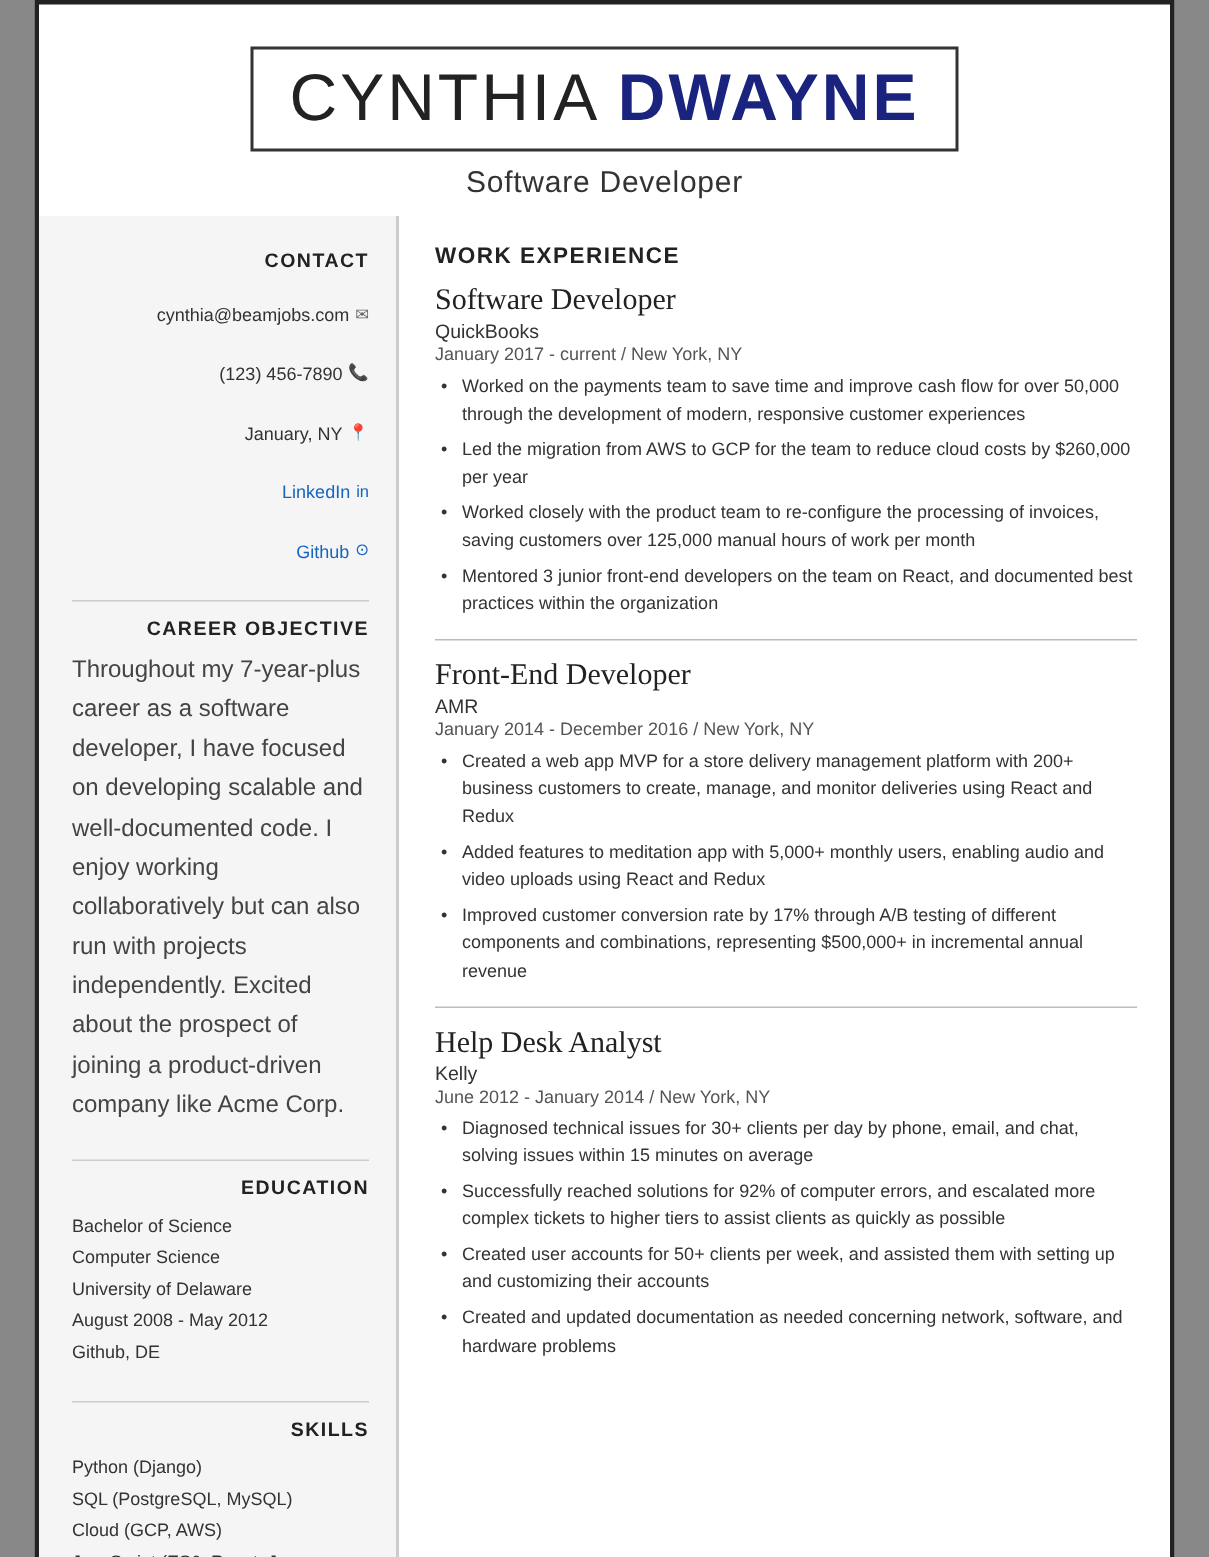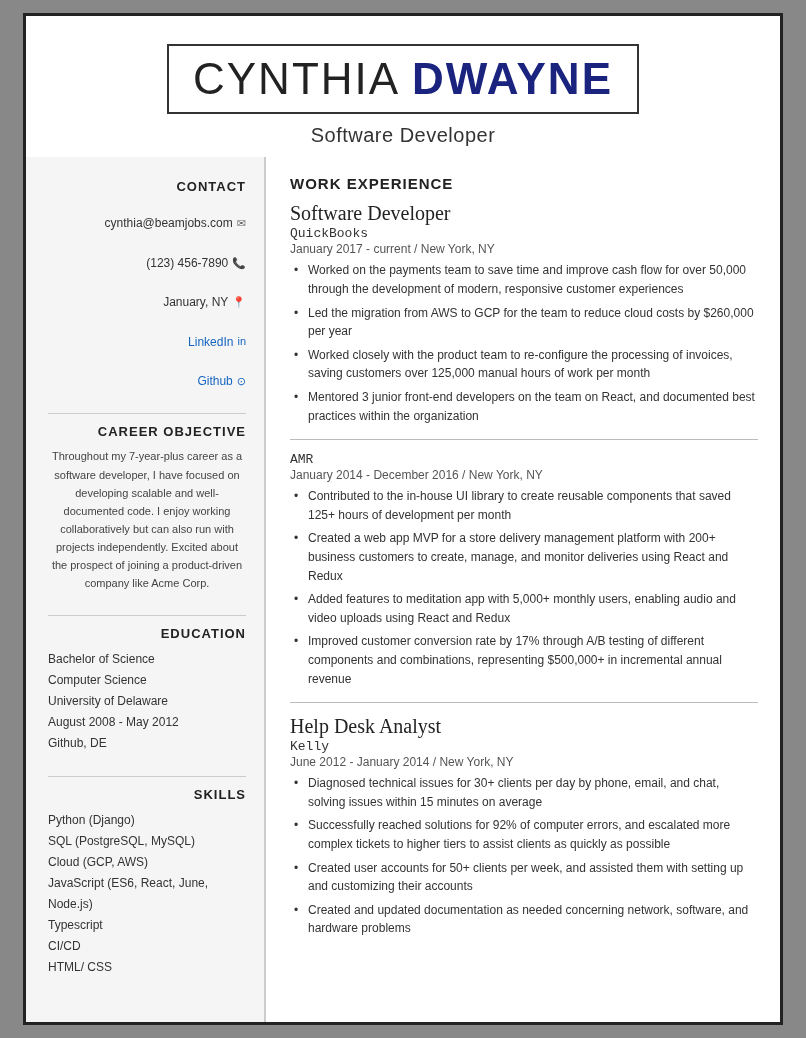--- a/index.html
+++ b/index.html
@@ -94,25 +94,25 @@
       color: #1565c0;
       text-decoration: none;
       font-size: 12px;
       font-family: Arial, sans-serif;
     }
     .icon-small {
       color: #666;
       font-size: 11px;
     }
     .sidebar-text {
-      font-size: 11px;
+      font-size: 16px;
       color: #444;
       font-family: Arial, sans-serif;
       line-height: 1.65;
-      text-align: center;
+      text-align: left;
     }
     .sidebar-skills-item {
       font-size: 12px;
       color: #333;
       font-family: Arial, sans-serif;
       line-height: 1.75;
       text-align: left;
     }
     
     .main {
@@ -135,21 +135,21 @@
     .job-title {
       font-size: 20px;
       font-weight: 400;
       color: #222;
       font-family: Georgia, serif;
       margin-bottom: 1px;
     }
     .company {
       font-size: 13px;
       color: #333;
-      font-family: Liberation Mono, monospace;
+      font-family: Liberation Sans, sans-serif;
       margin-bottom: 1px;
     }
     .date-location {
       font-size: 12px;
       color: #555;
       font-family: Arial, sans-serif;
       margin-bottom: 5px;
     }
     .job-bullets {
       list-style: none;
@@ -270,24 +270,24 @@
               <div class="date-location">January 2017 - current  /  New York, NY</div>
               <ul class="job-bullets">
                 <li>Worked on the payments team to save time and improve cash flow for over 50,000 through the development of modern, responsive customer experiences</li>
                 <li>Led the migration from AWS to GCP for the team to reduce cloud costs by $260,000 per year</li>
                 <li>Worked closely with the product team to re-configure the processing of invoices, saving customers over 125,000 manual hours of work per month</li>
                 <li>Mentored 3 junior front-end developers on the team on React, and documented best practices within the organization</li>
               </ul>
             </div>
             <hr class="divider-line">
             <div class="job-block">
+              <div class="job-title">Front-End Developer</div>
               <div class="company">AMR</div>
               <div class="date-location">January 2014 - December 2016  /  New York, NY</div>
               <ul class="job-bullets">
-                <li>Contributed to the in-house UI library to create reusable components that saved 125+ hours of development per month</li>
                 <li>Created a web app MVP for a store delivery management platform with 200+ business customers to create, manage, and monitor deliveries using React and Redux</li>
                 <li>Added features to meditation app with 5,000+ monthly users, enabling audio and video uploads using React and Redux</li>
                 <li>Improved customer conversion rate by 17% through A/B testing of different components and combinations, representing $500,000+ in incremental annual revenue</li>
               </ul>
             </div>
             <hr class="divider-line">
             <div class="job-block">
               <div class="job-title">Help Desk Analyst</div>
               <div class="company">Kelly</div>
               <div class="date-location">June 2012 - January 2014  /  New York, NY</div>

